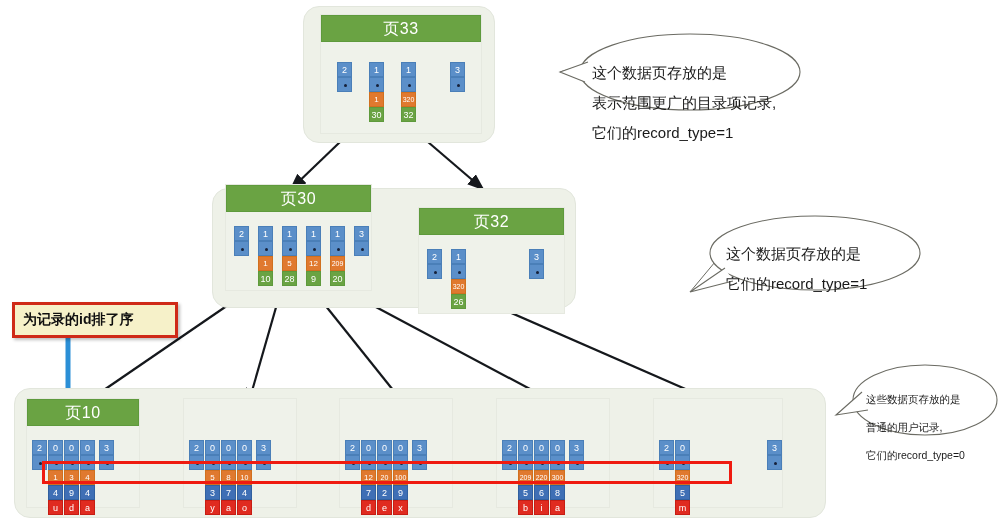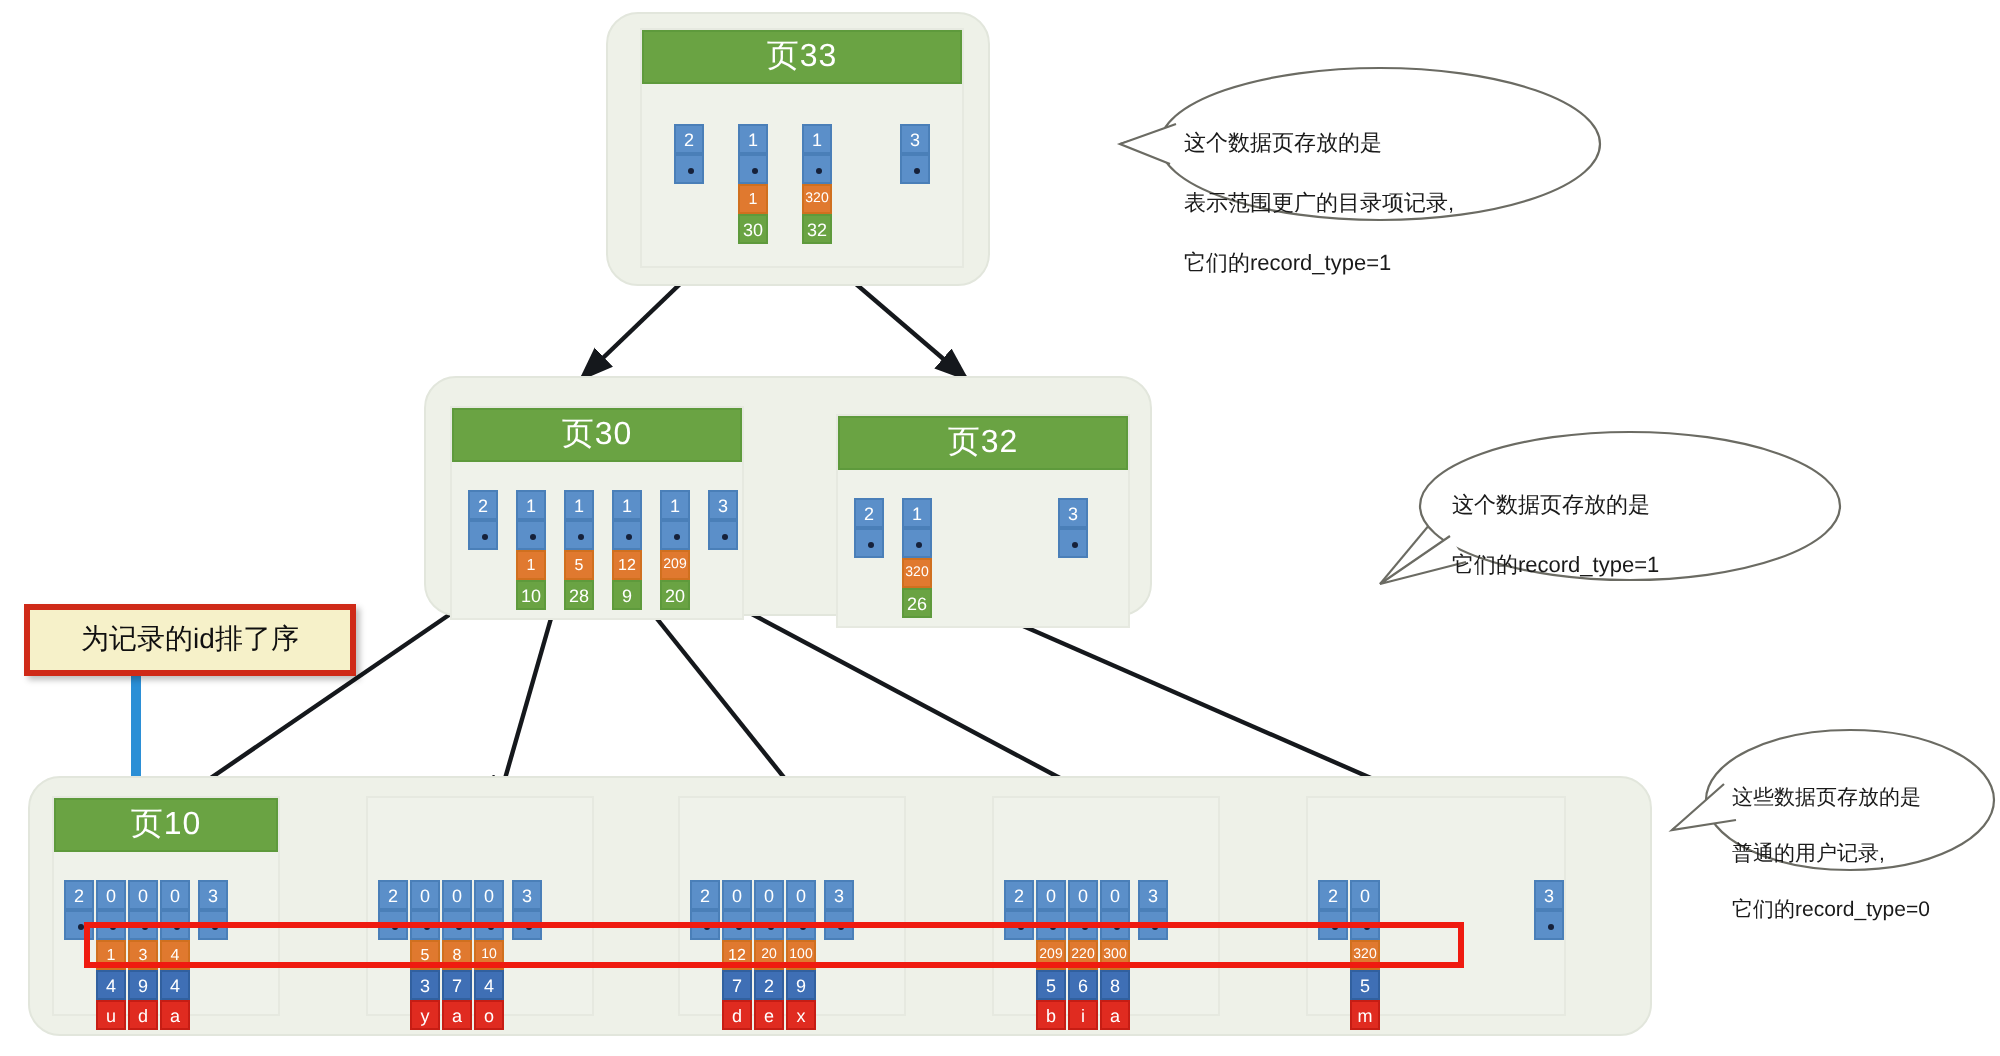--- a/index.html
+++ b/index.html
@@ -58,32 +58,32 @@
   }
   .cell.id{background:#e0792f;border-color:#d0701f;font-size:8px;}
   .cell.pageno{background:#6aa343;border-color:#5e9a3c;font-size:9px;}
   .cell.col2{background:#3f6fb5;border-color:#31609f;}
   .cell.col3{background:#e02b20;border-color:#c61d14;}
   .cell.narrowtxt{font-size:7px;}
 
   
   .callout{
     position:absolute;z-index:50;
-    color:#1a1a1a;font-size:11px;line-height:15px;
+    color:#1a1a1a;font-size:15px;line-height:15px;
     white-space:pre-line;
   }
 
   
   .note{
     position:absolute;z-index:50;
     background:#f6f1c9;
     border:3px solid #cf2a18;
     color:#101010;
-    font-size:14px;font-weight:normal;
-    text-align:center;
+    font-size:14px;font-weight:bold;
+    text-align:left;
     box-shadow:2px 2px 3px rgba(0,0,0,.25);
   }
   .note span{display:block;padding:6px 8px;}
 
   
   .red-rect{
     position:absolute;border:3px solid #ef1b10;z-index:45;background:transparent;
   }
 </style>
 </head>
@@ -197,21 +197,21 @@
 
       <div class="rec" style="left:129px;top:20px;">
         <div class="cell type">3</div>
         <div class="cell ptr"></div>
       </div>
     </div>
   </div>
 
   <div class="group-box" style="left:212px;top:188px;width:362px;height:118px;"></div>
 
-  <div class="page" style="left:225px;top:203px;width:145px;height:105px;">
+  <div class="page" style="left:225px;top:184px;width:145px;height:105px;">
     <div class="page-title">页30</div>
     <div class="page-body">
       <div class="rec" style="left:8px;top:14px;">
         <div class="cell type">2</div>
         <div class="cell ptr"></div>
       </div>
       <div class="rec" style="left:32px;top:14px;">
         <div class="cell type">1</div>
         <div class="cell ptr"></div>
         <div class="cell id">1</div>

